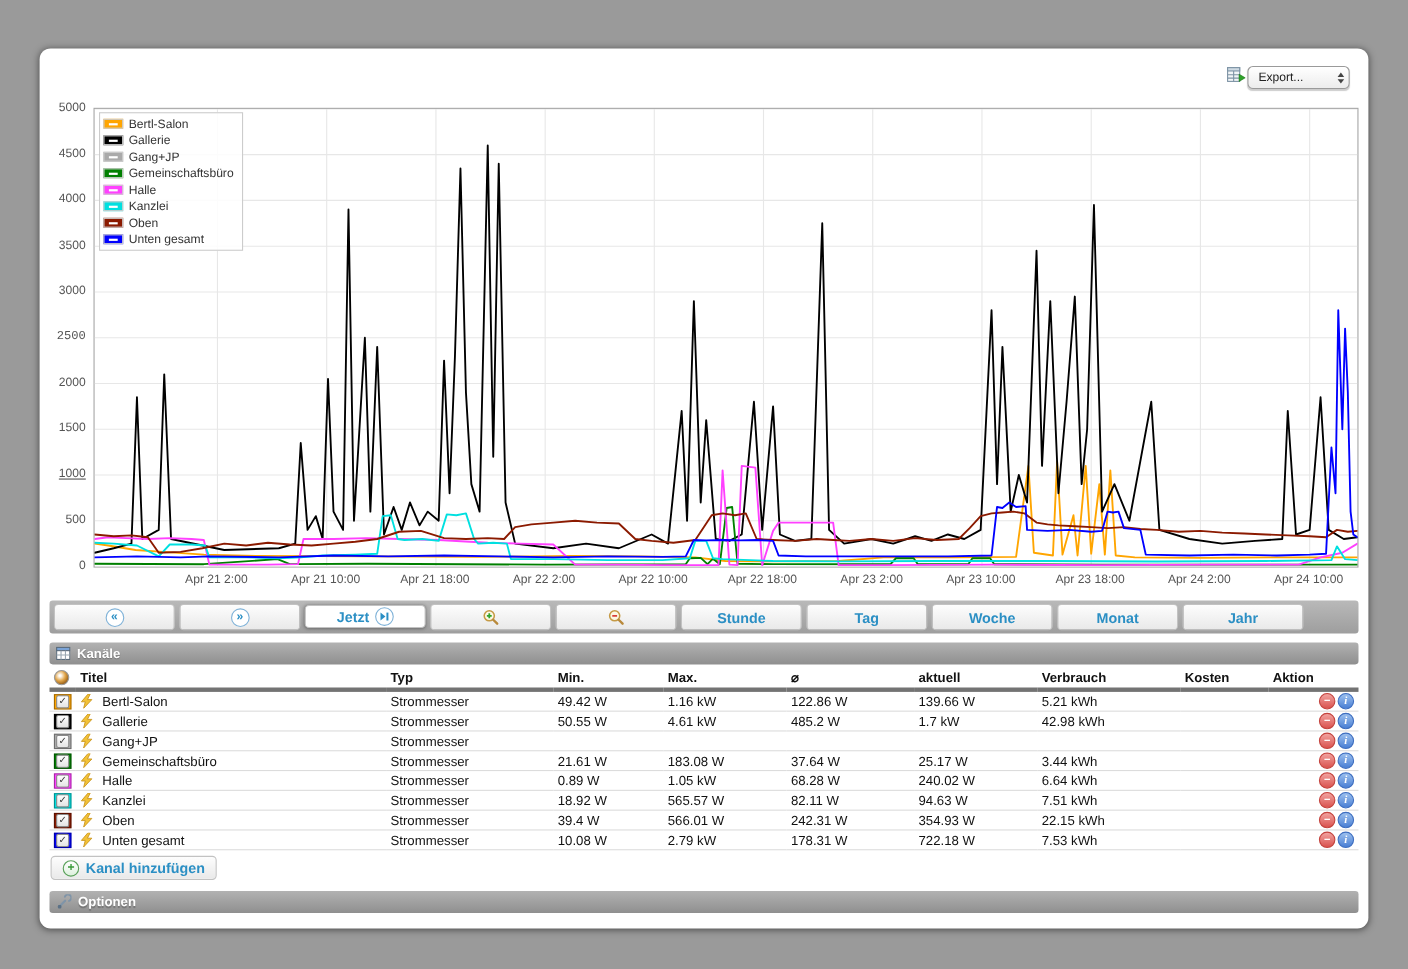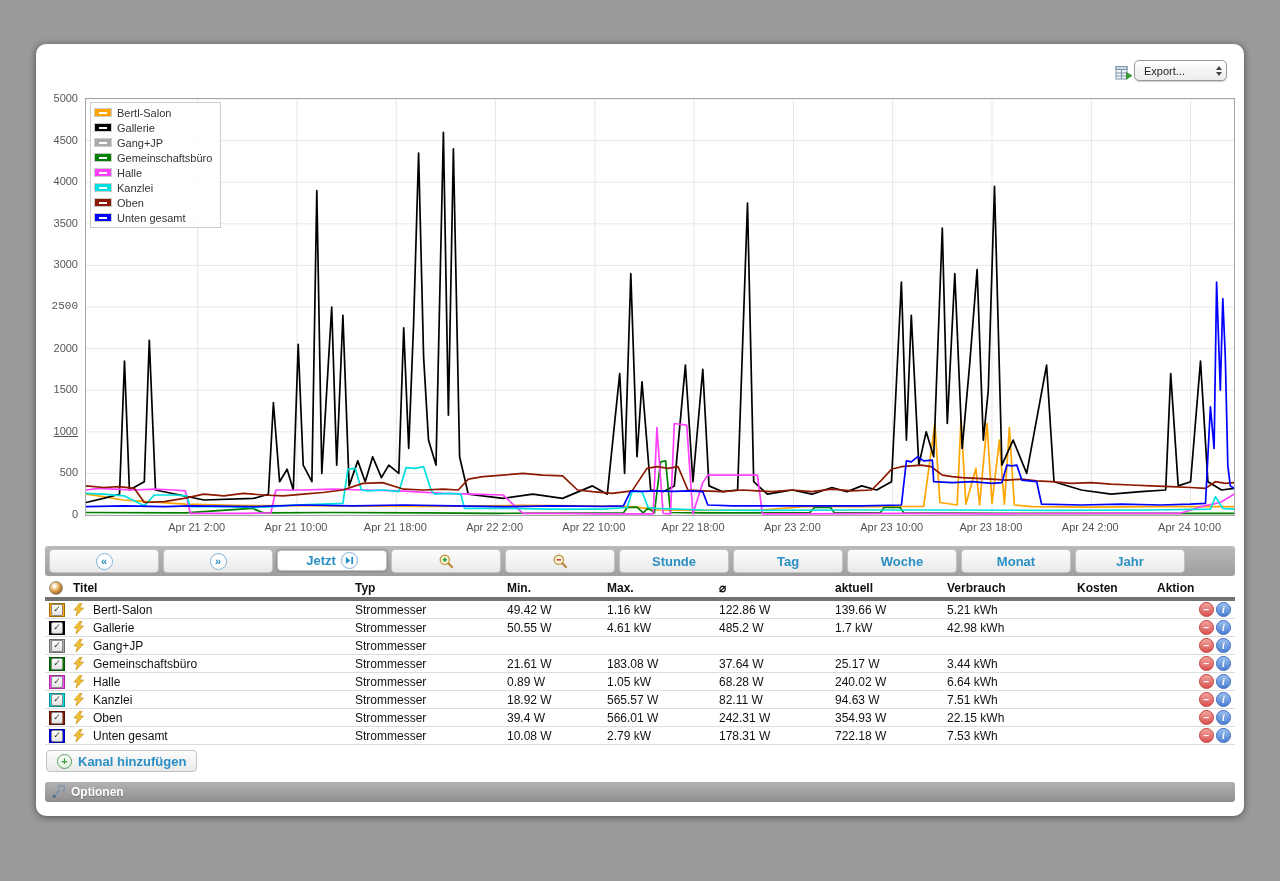--- a/index.html
+++ b/index.html
@@ -2,21 +2,21 @@
 <html><head>
 <meta charset="utf-8">
 <style>
   html,body{margin:0;padding:0}
   body{width:1280px;height:881px;background:#9a9a9a;font-family:"Liberation Sans",sans-serif;position:relative;overflow:hidden}
   .card{position:absolute;left:36px;top:44px;width:1208px;box-sizing:border-box;background:#fff;
         border-radius:10px;box-shadow:0 1px 7px rgba(0,0,0,.5);padding:6px 9px 14px}
   
   .hdr{position:relative;height:48px}
   .title{position:absolute;left:8px;top:12px;font-size:20px;font-weight:bold;color:#111;letter-spacing:.2px}
-  .export-area{position:absolute;right:8px;top:10px;display:flex;align-items:flex-end;gap:1px}
+  .export-area{position:absolute;right:8px;top:10px;display:flex;align-items:flex-start;gap:1px}
   .select{min-width:78px;height:17px;border:1px solid #9a9a9a;border-radius:5px;background:linear-gradient(#ffffff,#ececec);
           box-shadow:0 1px 1px rgba(0,0,0,.2);display:flex;align-items:center;justify-content:space-between;
           padding:1px 4px 1px 9px;font-size:11px;color:#222;cursor:default}
   .updown{display:flex;flex-direction:column;gap:2px}
   .updown b{width:0;height:0;border-left:3.5px solid transparent;border-right:3.5px solid transparent;display:block}
   .updown b.up{border-bottom:4px solid #444}
   .updown b.down{border-top:4px solid #444}
   
   .chart-wrap{display:flex}
   .yaxis{width:40px;position:relative;flex:0 0 40px}
@@ -235,20 +235,32 @@
         <svg width="16" height="16" viewBox="0 0 16 16">
           <circle cx="6.8" cy="6.8" r="4.6" fill="#fdf8e4" stroke="#c59a45" stroke-width="1.4"></circle>
           <line x1="10.4" y1="10.4" x2="14" y2="14" stroke="#b98a3c" stroke-width="2.2" stroke-linecap="round"></line>
           <line x1="4.6" y1="6.8" x2="9" y2="6.8" stroke="#d9403a" stroke-width="1.6"></line>
         </svg>
       </span>
     </button>
     <span id="range-buttons" style="display:contents"><button class="tbtn">Stunde</button><button class="tbtn">Tag</button><button class="tbtn">Woche</button><button class="tbtn">Monat</button><button class="tbtn">Jahr</button></span>
   </div>
 
+  <div class="section-bar">
+    <span style="display:inline-flex">
+      <svg width="13" height="12" viewBox="0 0 13 12">
+        <rect x="0.5" y="0.5" width="12" height="11" fill="#ffffff" stroke="#5a6b7a"></rect>
+        <rect x="0.5" y="0.5" width="12" height="3" fill="#7aa3d6" stroke="#5a6b7a"></rect>
+        <line x1="4.5" y1="3.5" x2="4.5" y2="11.5" stroke="#9aa7b2"></line>
+        <line x1="8.5" y1="3.5" x2="8.5" y2="11.5" stroke="#9aa7b2"></line>
+        <line x1="0.5" y1="7.5" x2="12.5" y2="7.5" stroke="#9aa7b2"></line>
+      </svg>
+    </span>
+    <span>Kanäle</span>
+  </div>
 
   <table>
     <colgroup>
       <col style="width:24px">
         <col style="width:282px">
         <col style="width:152px">
         <col style="width:100px">
       <col style="width:112px">
         <col style="width:116px">
         <col style="width:112px">

